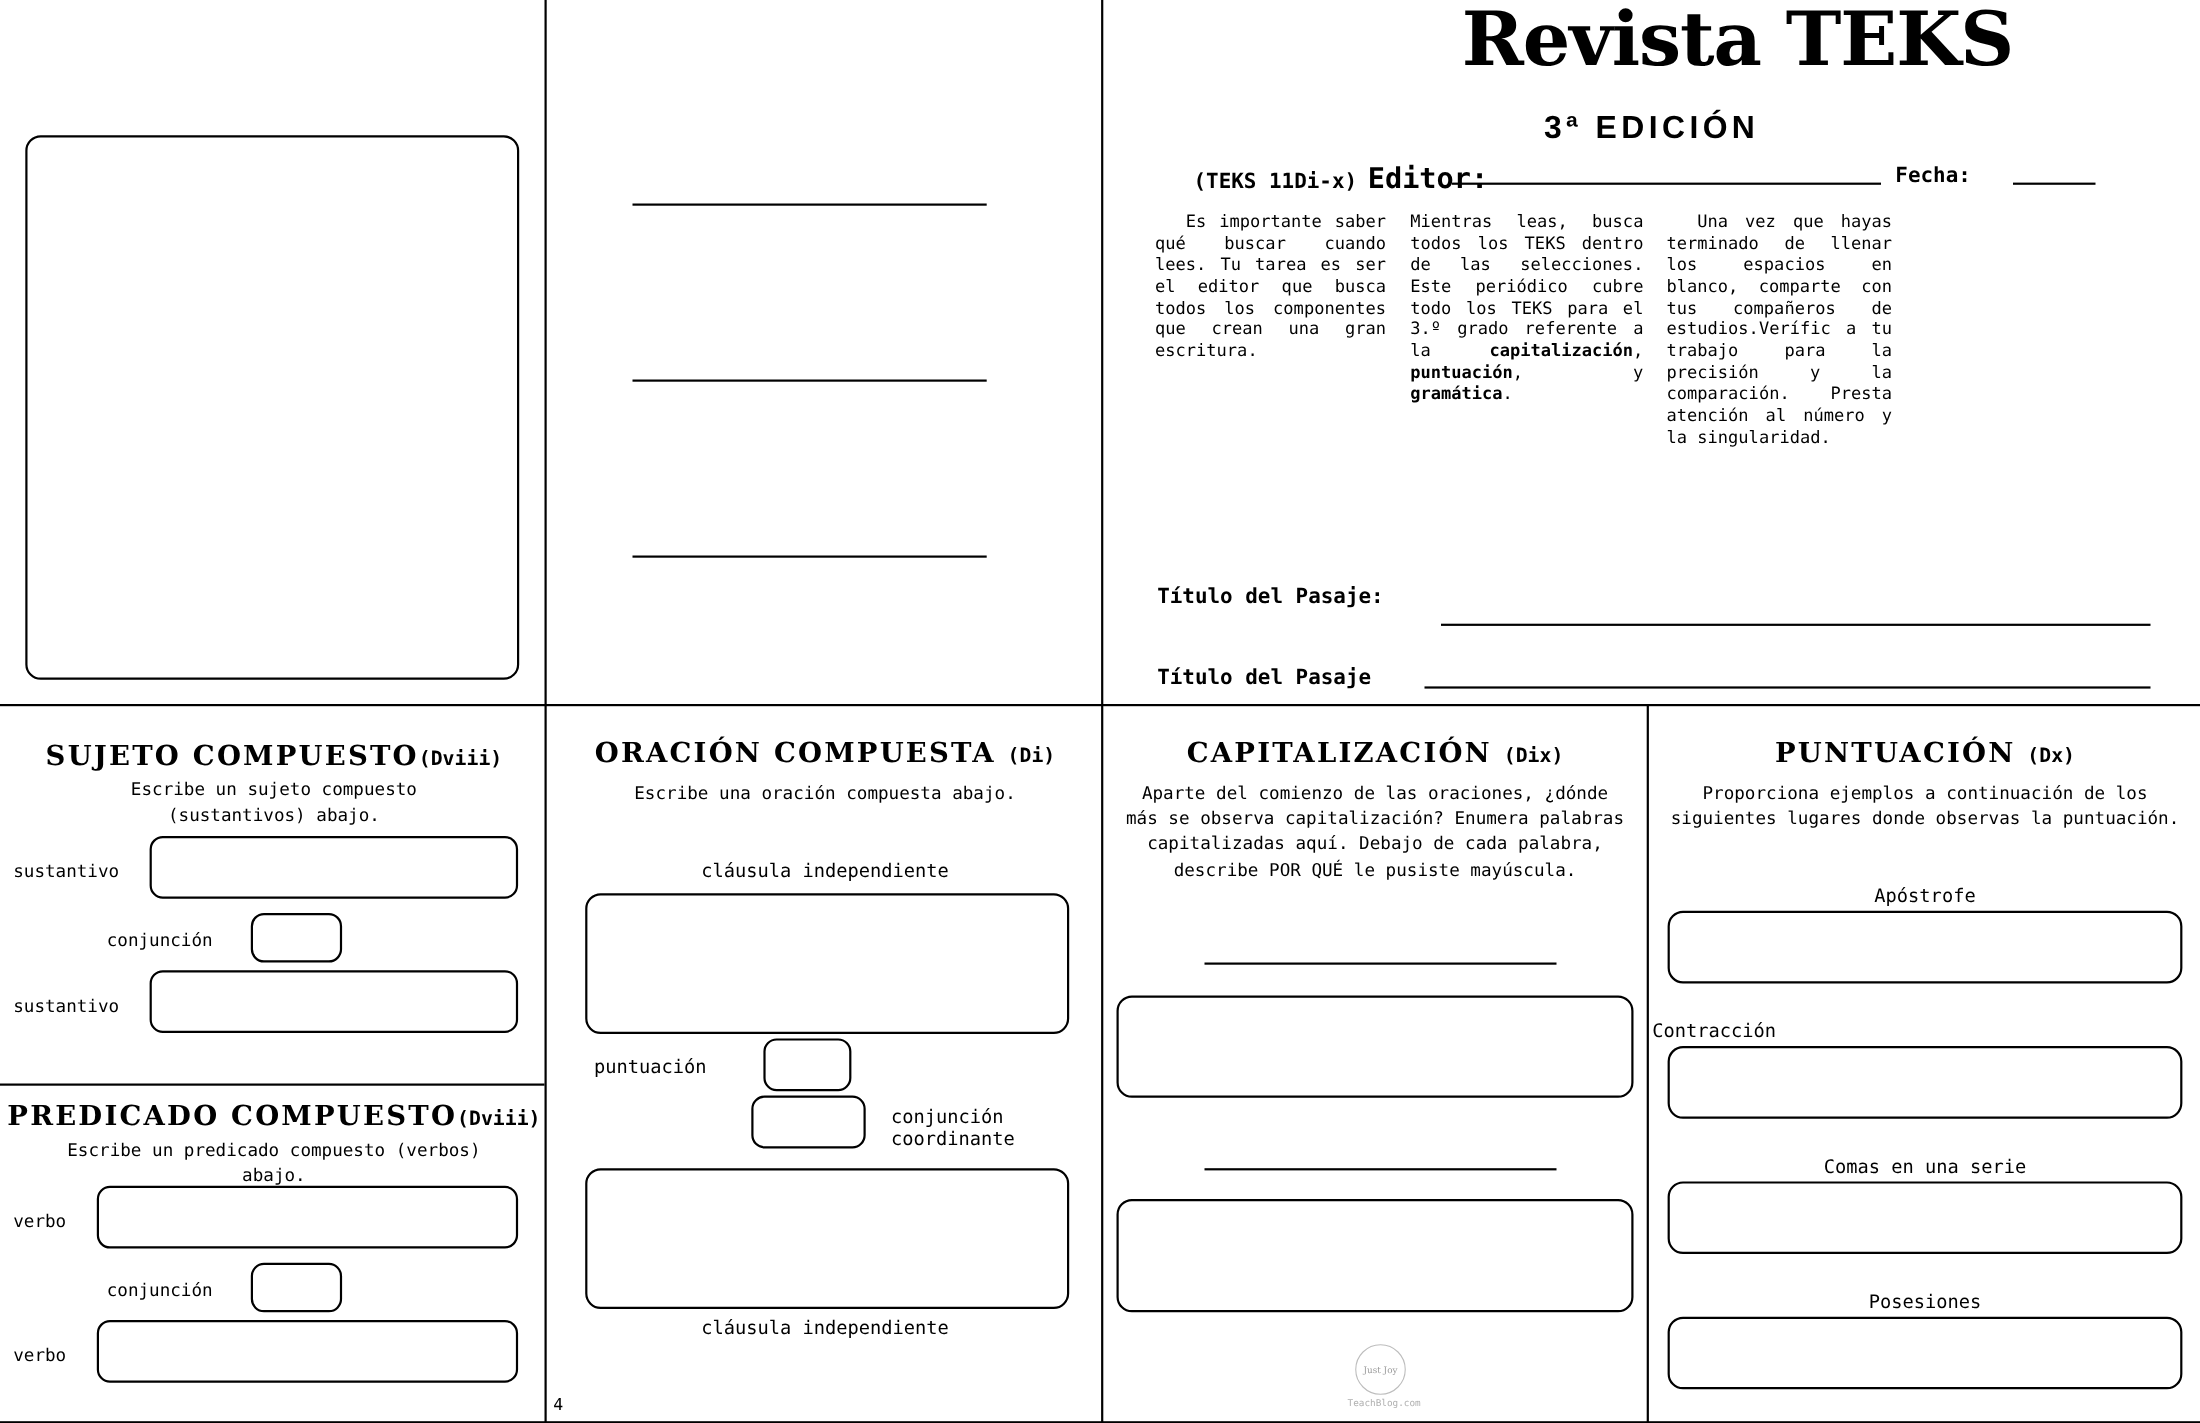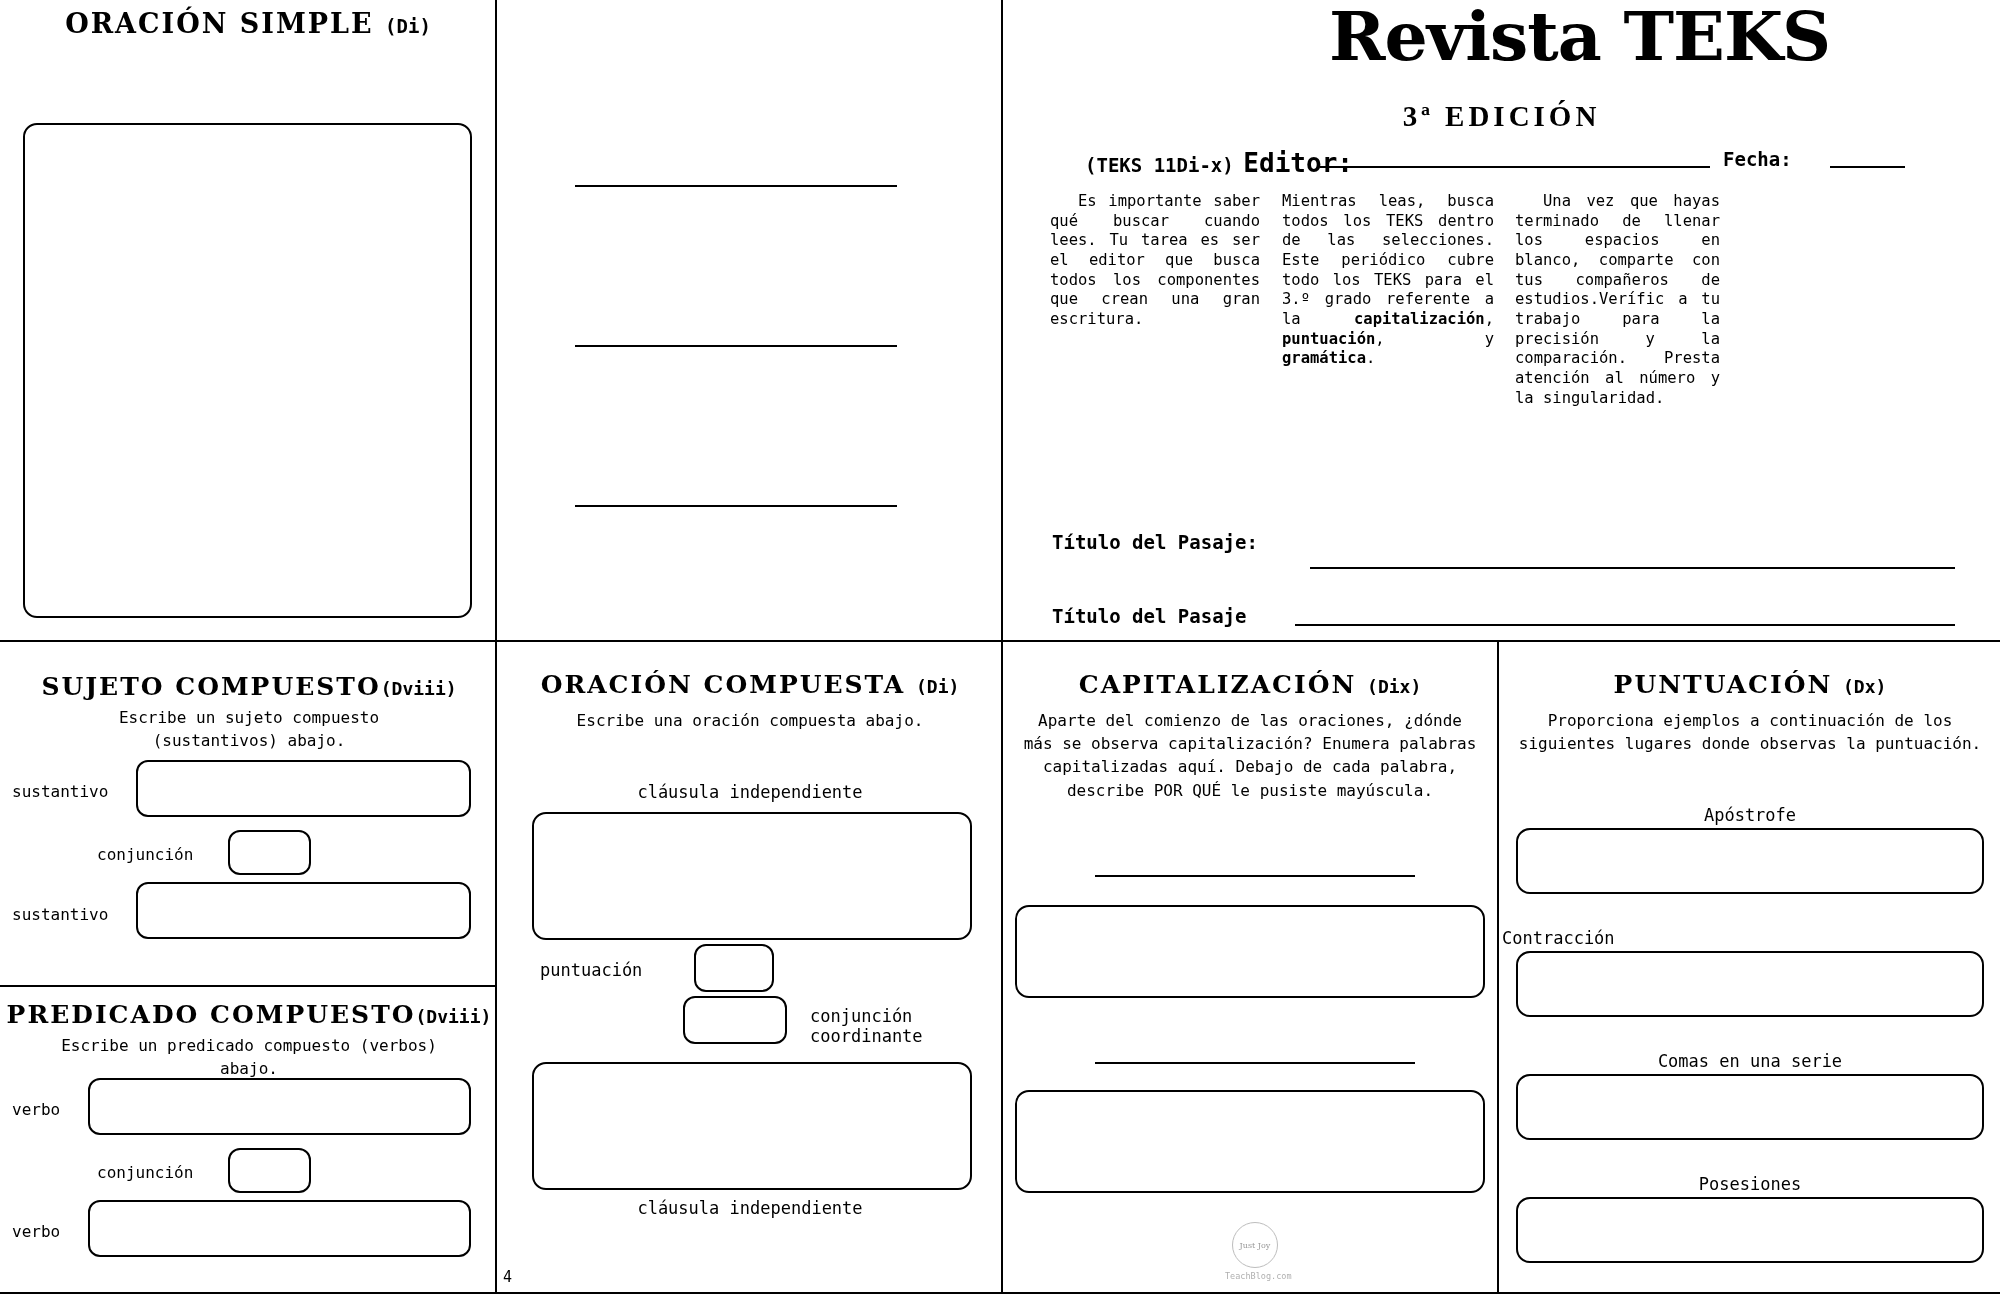--- a/index.html
+++ b/index.html
@@ -42,21 +42,21 @@
   .lbl { font-family:"DejaVu Sans Mono", monospace; }
 
   
   .masthead {
     font-family:"DejaVu Serif", serif;
     font-weight:bold;
     text-align:center;
     letter-spacing:-1px;
   }
   .edicion {
-    font-family:Liberation Serif, serif;
+    font-family:Liberation Sans, sans-serif;
     font-weight:bold;
     text-align:center;
     letter-spacing:4px;
   }
   .teks-line { font-family:"DejaVu Sans Mono", monospace; font-weight:bold; }
   .news-col {
     font-family:"DejaVu Sans Mono", monospace;
     font-size:15.5px;
     line-height:1.27;
     text-align:justify;
@@ -80,24 +80,20 @@
 <div class="page">
 
   <div class="col-rule" style="left:495px;top:0;width:2px;height:1294px;"></div>
   <div class="col-rule" style="left:1001px;top:0;width:2px;height:1294px;"></div>
   <div class="col-rule" style="left:0;top:640px;width:2000px;height:2px;"></div>
   <div class="col-rule" style="left:1497px;top:640px;width:2px;height:654px;"></div>
   <div class="col-rule" style="left:0;top:985px;width:495px;height:2px;"></div>
   <div class="col-rule" style="left:0;top:1292px;width:2000px;height:2px;"></div>
 
   <div style="position:absolute;left:6px;top:8px;width:484px;">
-    <div class="sec-title" style="font-size:27px;">
-      <span>ORACIÓN SIMPLE</span>
-      <span class="code" style="font-size:19px;">(Di)</span>
-    </div>
   </div>
   <div class="rbox" style="position:absolute;left:23px;top:123px;width:449px;height:495px;"></div>
 
   <div class="wline" style="position:absolute;left:575px;top:185px;width:322px;"></div>
   <div class="wline" style="position:absolute;left:575px;top:345px;width:322px;"></div>
   <div class="wline" style="position:absolute;left:575px;top:505px;width:322px;"></div>
 
   <div class="masthead" style="position:absolute;left:1003px;top:2px;width:1153px;font-size:68px;line-height:1.0;">Revista TEKS</div>
   <div class="edicion" style="position:absolute;left:1003px;top:100px;width:997px;font-size:29px;">3ª EDICIÓN</div>
 

